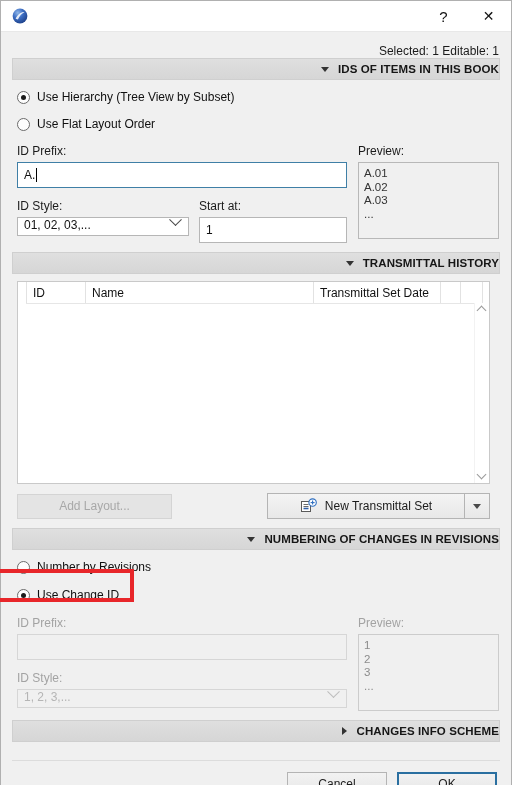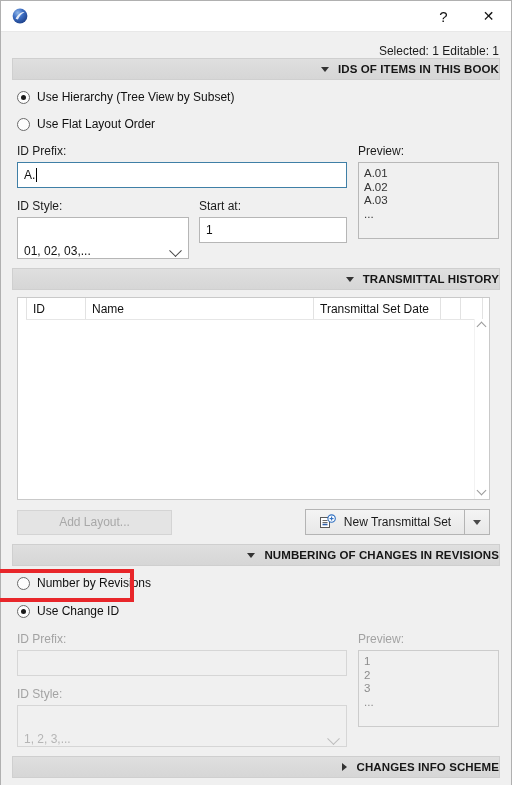--- a/index.html
+++ b/index.html
@@ -174,26 +174,26 @@
   }
   .caret {
     display: inline-block;
     width: 1px;
     height: 14px;
     background: #000;
     margin-left: 1px;
   }
 
   .dropdown {
-    height: 42px;
+    height: 19px;
     background: #ffffff;
     border: 1px solid #b6b6b6;
     box-sizing: border-box;
     display: flex;
-    align-items: flex-end;
+    align-items: flex-start;
     padding: 0 0 0 6px;
     font-size: 12px;
     color: #111;
     position: relative;
   }
   .dropdown.disabled {
     background: #f0f0f0;
     border: 1px solid #d6d6d6;
     color: #b5b5b5;
   }
@@ -468,21 +468,21 @@
         <div class="table-body"></div>
         <div class="vscroll">
           <span class="sc-arrow up"></span>
           <span class="sc-arrow down"></span>
         </div>
       </div>
 
       <div style="display:flex; align-items:center; margin-top:9px; width:473px;">
         <div class="btn disabled" style="width:155px;">Add Layout...</div>
         <div style="flex:1;"></div>
-        <div class="split-btn" style="width:185px;">
+        <div class="split-btn" style="width:223px;">
           <div class="split-main">
             <span class="tset-icon">
               <svg width="18" height="16" viewBox="0 0 18 16">
                 <rect x="1.5" y="3.5" width="9" height="10" fill="#ffffff" stroke="#5a5a5a" stroke-width="1"></rect>
                 <line x1="3.5" y1="6.5" x2="8.5" y2="6.5" stroke="#6b6b6b" stroke-width="1"></line>
                 <line x1="3.5" y1="8.5" x2="8.5" y2="8.5" stroke="#6b6b6b" stroke-width="1"></line>
                 <line x1="3.5" y1="10.5" x2="8.5" y2="10.5" stroke="#2f5fa8" stroke-width="1.6"></line>
                 <circle cx="12.6" cy="4.6" r="3.7" fill="#ffffff" stroke="#2f6fc0" stroke-width="1.1"></circle>
                 <line x1="12.6" y1="2.6" x2="12.6" y2="6.6" stroke="#2f6fc0" stroke-width="1.1"></line>
                 <line x1="10.6" y1="4.6" x2="14.6" y2="4.6" stroke="#2f6fc0" stroke-width="1.1"></line>

